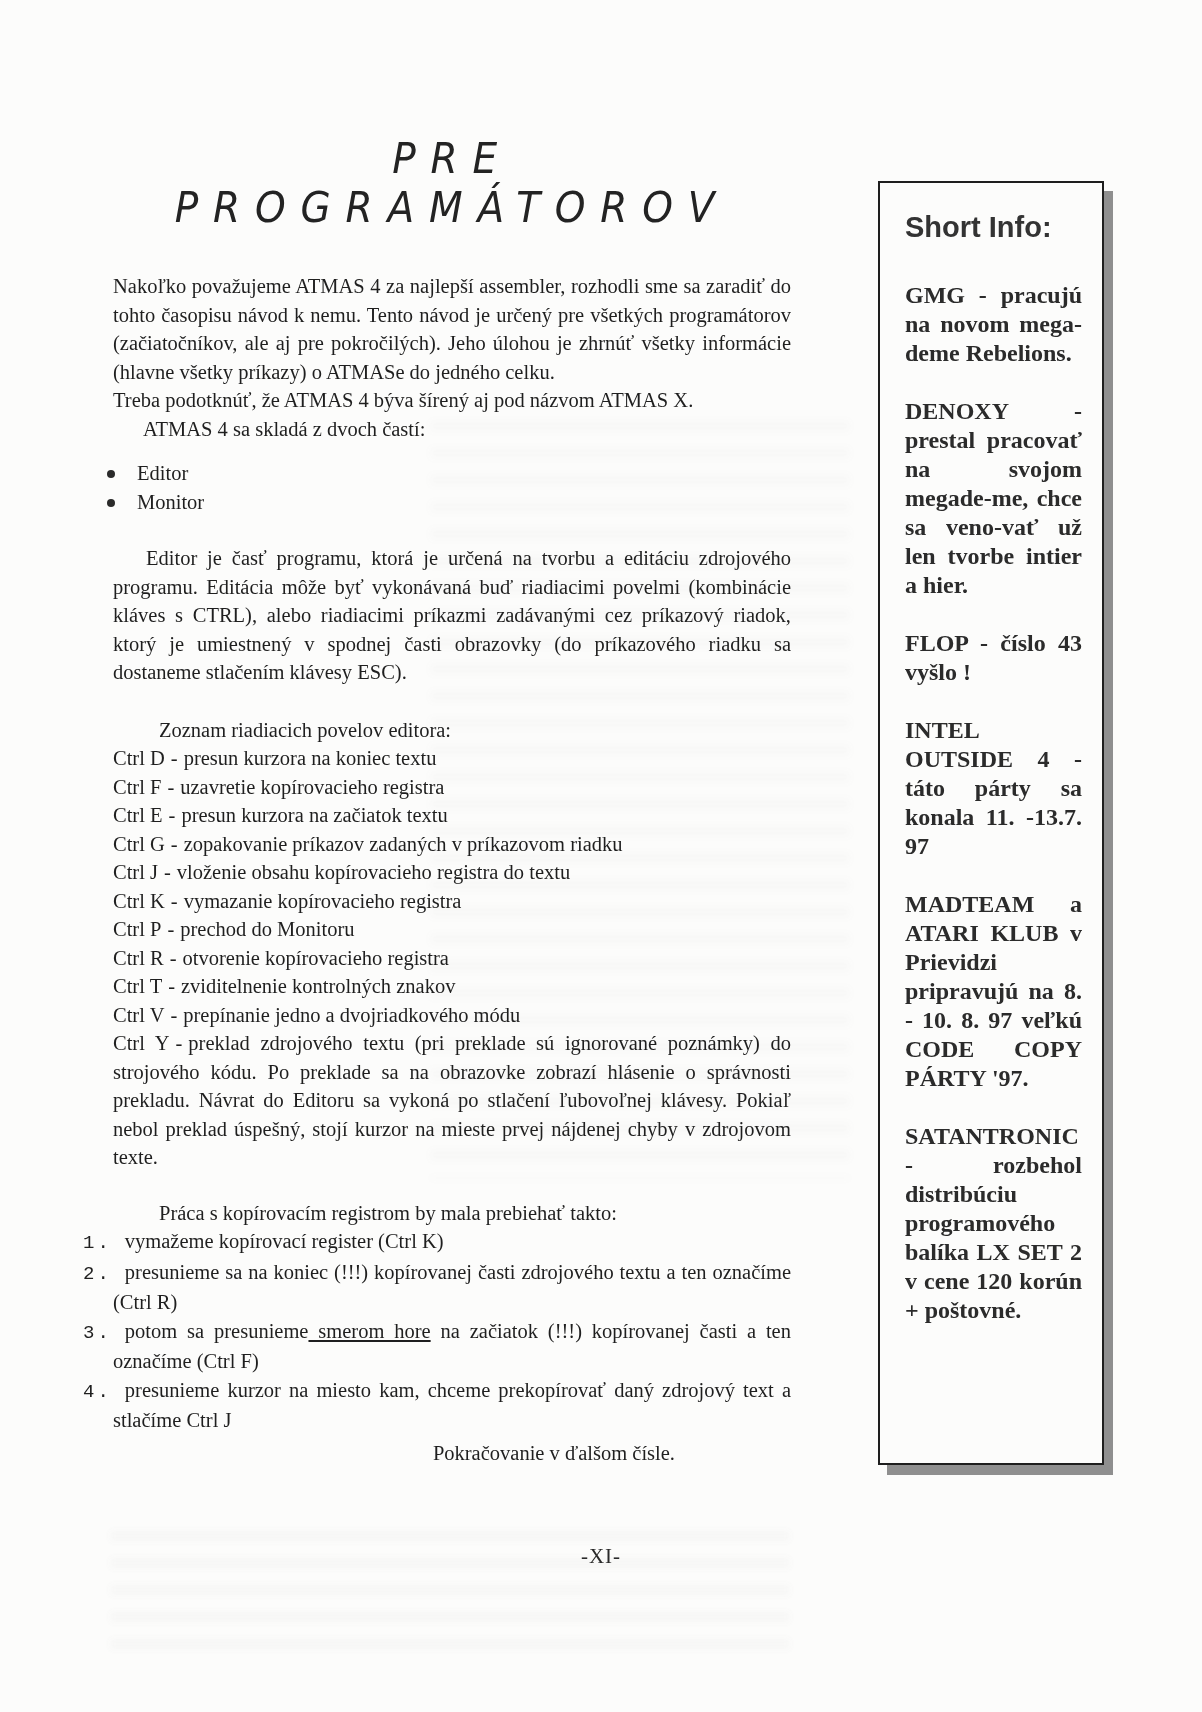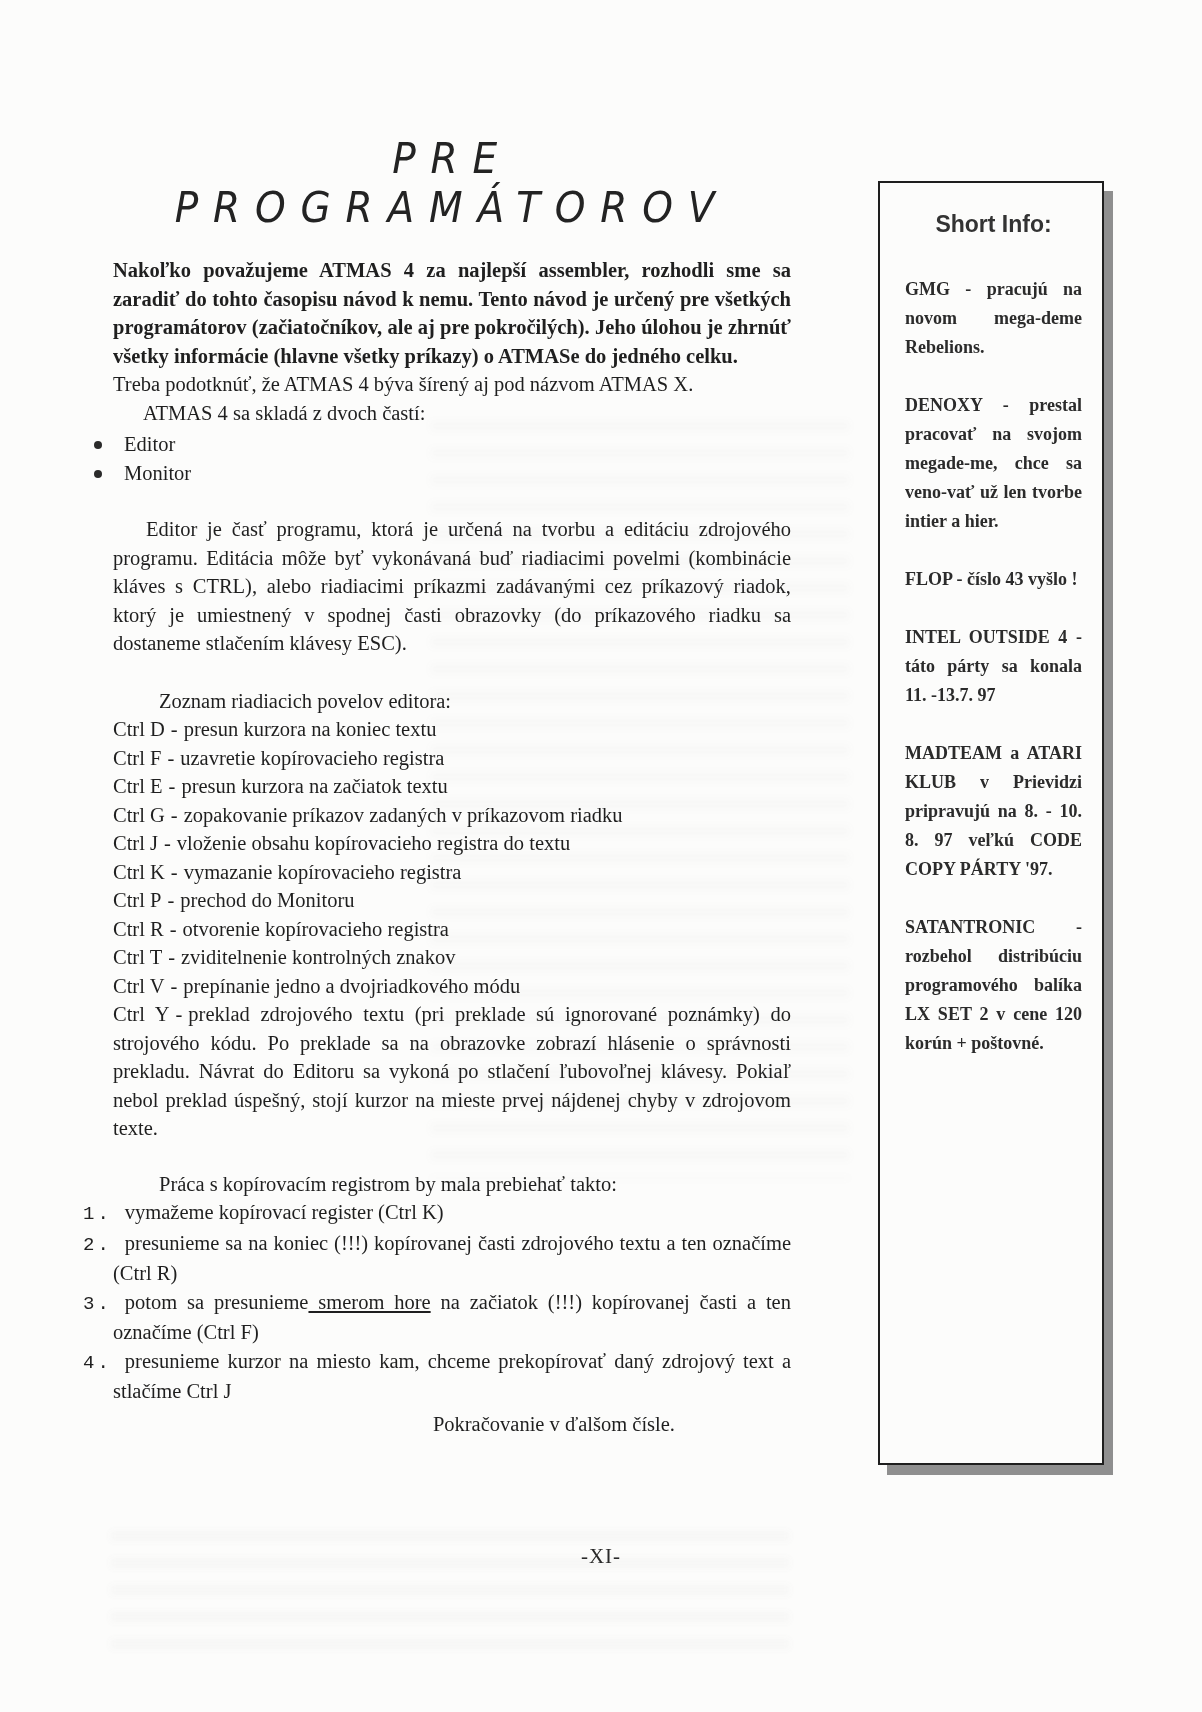--- a/index.html
+++ b/index.html
@@ -50,24 +50,24 @@
     font-size: 34px;
     letter-spacing: 0.30em;
   }
   .body-text {
     font-size: 20.5px;
     line-height: 28.5px;
     color: #1f1f1f;
     text-align: justify;
   }
   p { margin: 0; }
-  .p-intro   { margin-top: 28px; font-weight: bold; }
+  .p-intro   { margin-top: 44px; }
   .p-note    { }
   .p-parts   { text-indent: 30px; }
-  ul.parts-list { list-style: none; margin: 3px; padding: 0; }
+  ul.parts-list { list-style: none; margin: 16px; padding: 0; }
   ul.parts-list li { position: relative; padding-left: 8px; }
   ul.parts-list .dot {
     position: absolute; left: -22px; top: 11px;
     width: 8px; height: 8px; border-radius: 50%;
     background: #2a2a2a; display: inline-block;
   }
   .p-editor  { margin-top: 28px; text-indent: 33px; }
   .p-cmd-head { margin-top: 29px; text-indent: 46px; }
   .cmd-line .sep { padding: 0 6px; }
   .p-proc-head { margin-top: 27px; text-indent: 46px; }
@@ -101,29 +101,28 @@
     width: 226px; height: 1284px;
     box-sizing: border-box;
     border: 2px solid #1e1e1e;
     background: #fcfcfb;
     box-shadow: 9px 10px 0 #8f8f8f;
     padding: 16px 20px 0 25px;
   }
   .sidebar-title {
     font-family: "Liberation Sans", sans-serif;
     font-weight: bold;
-    font-size: 23px;
+    font-size: 29px;
     color: #333;
-    text-align: center;
     margin: 12px 0 0 0;
   }
   .sidebar-item {
     font-family: "Liberation Serif", serif;
     font-weight: bold;
-    font-size: 18px;
+    font-size: 24px;
     line-height: 29px;
     color: #2b2b2b;
     text-align: justify;
     margin-top: 29px;
   }
   .sidebar-item:first-of-type { margin-top: 37px; }
 </style>
 </head>
 <body>
 

